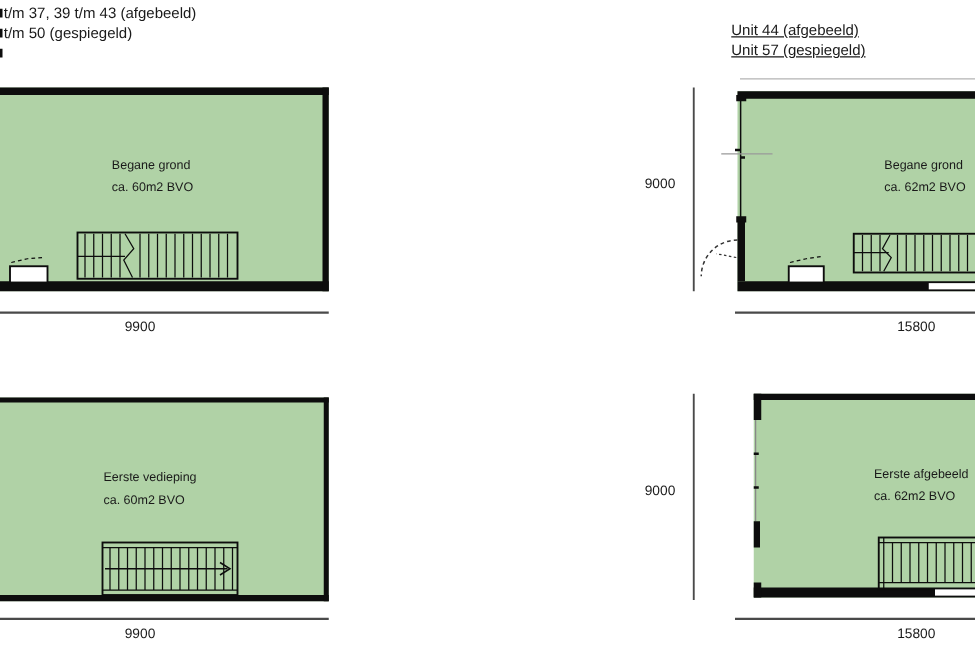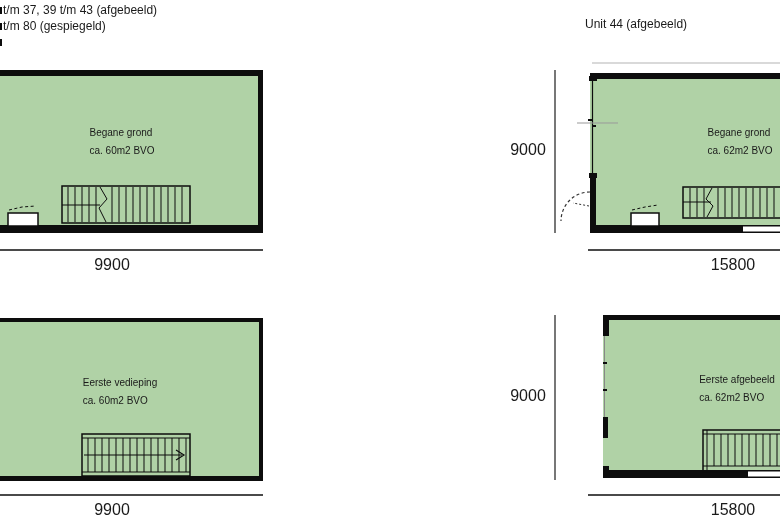--- a/index.html
+++ b/index.html
@@ -8,48 +8,49 @@
     --dim-line:#4a4a4a;
     --text:#1a1a1a;
   }
   html,body{margin:0;padding:0;background:#fff;}
   .canvas{
     position:relative;width:780px;height:520px;background:#fff;
     overflow:hidden;font-family:"Liberation Sans",sans-serif;color:var(--text);
   }
   .legend{position:absolute;font-size:12px;line-height:16px;white-space:nowrap;}
   .legend-left{left:3px;top:2px;}
-  .legend-right{left:585px;top:16px;}
+  .legend-right{left:585px;top:16px;text-decoration:underline;}
   .sliver{position:absolute;left:0;width:2px;height:7px;background:var(--wall);}
   .plan{position:absolute;background:var(--room-fill);box-sizing:border-box;border:0 solid var(--wall);}
   .plan-tl{left:-10px;top:70px;width:273px;height:163px;border-top-width:6px;border-right-width:5px;border-bottom-width:8px;}
   .plan-bl{left:-10px;top:318px;width:273px;height:163px;border-top-width:4px;border-right-width:4px;border-bottom-width:5px;}
   .plan-tr{left:590px;top:73px;width:200px;height:160px;border-top-width:6px;border-bottom-width:8px;}
   .plan-br{left:603px;top:315px;width:197px;height:163px;border-top-width:5px;border-bottom-width:8px;}
   .room-label{position:absolute;transform:translateX(-50%);font-size:10px;line-height:18px;white-space:nowrap;}
-  .dim-label{position:absolute;transform:translateX(-50%);text-align:center;font-size:16px;white-space:nowrap;}
+  .dim-label{position:absolute;transform:translateX(-50%);text-align:center;font-size:11px;white-space:nowrap;}
   .overlay{position:absolute;left:0;top:0;pointer-events:none;}
   .fill-wall{fill:var(--wall);}
   .no-fill{fill:none;}
 </style>
 </head>
 <body>
 
 <div class="canvas">
 
   <div class="sliver" style="top:7px"></div>
   <div class="sliver" style="top:23px"></div>
   <div class="sliver" style="top:39px"></div>
 
   <div class="legend legend-left">
     <div>t/m 37, 39 t/m 43 (afgebeeld)</div>
-    <div>t/m 80 (gespiegeld)</div>
+    <div>t/m 50 (gespiegeld)</div>
   </div>
   <div class="legend legend-right">
     <div>Unit 44 (afgebeeld)</div>
+    <div>Unit 57 (gespiegeld)</div>
   </div>
 
   <div class="plan plan-tl"></div>
   <div class="plan plan-bl"></div>
   <div class="plan plan-tr"></div>
   <div class="plan plan-br"></div>
 
   <svg class="overlay" width="780" height="520" viewBox="0 0 780 520">
 
     <g stroke="var(--dim-line)">

